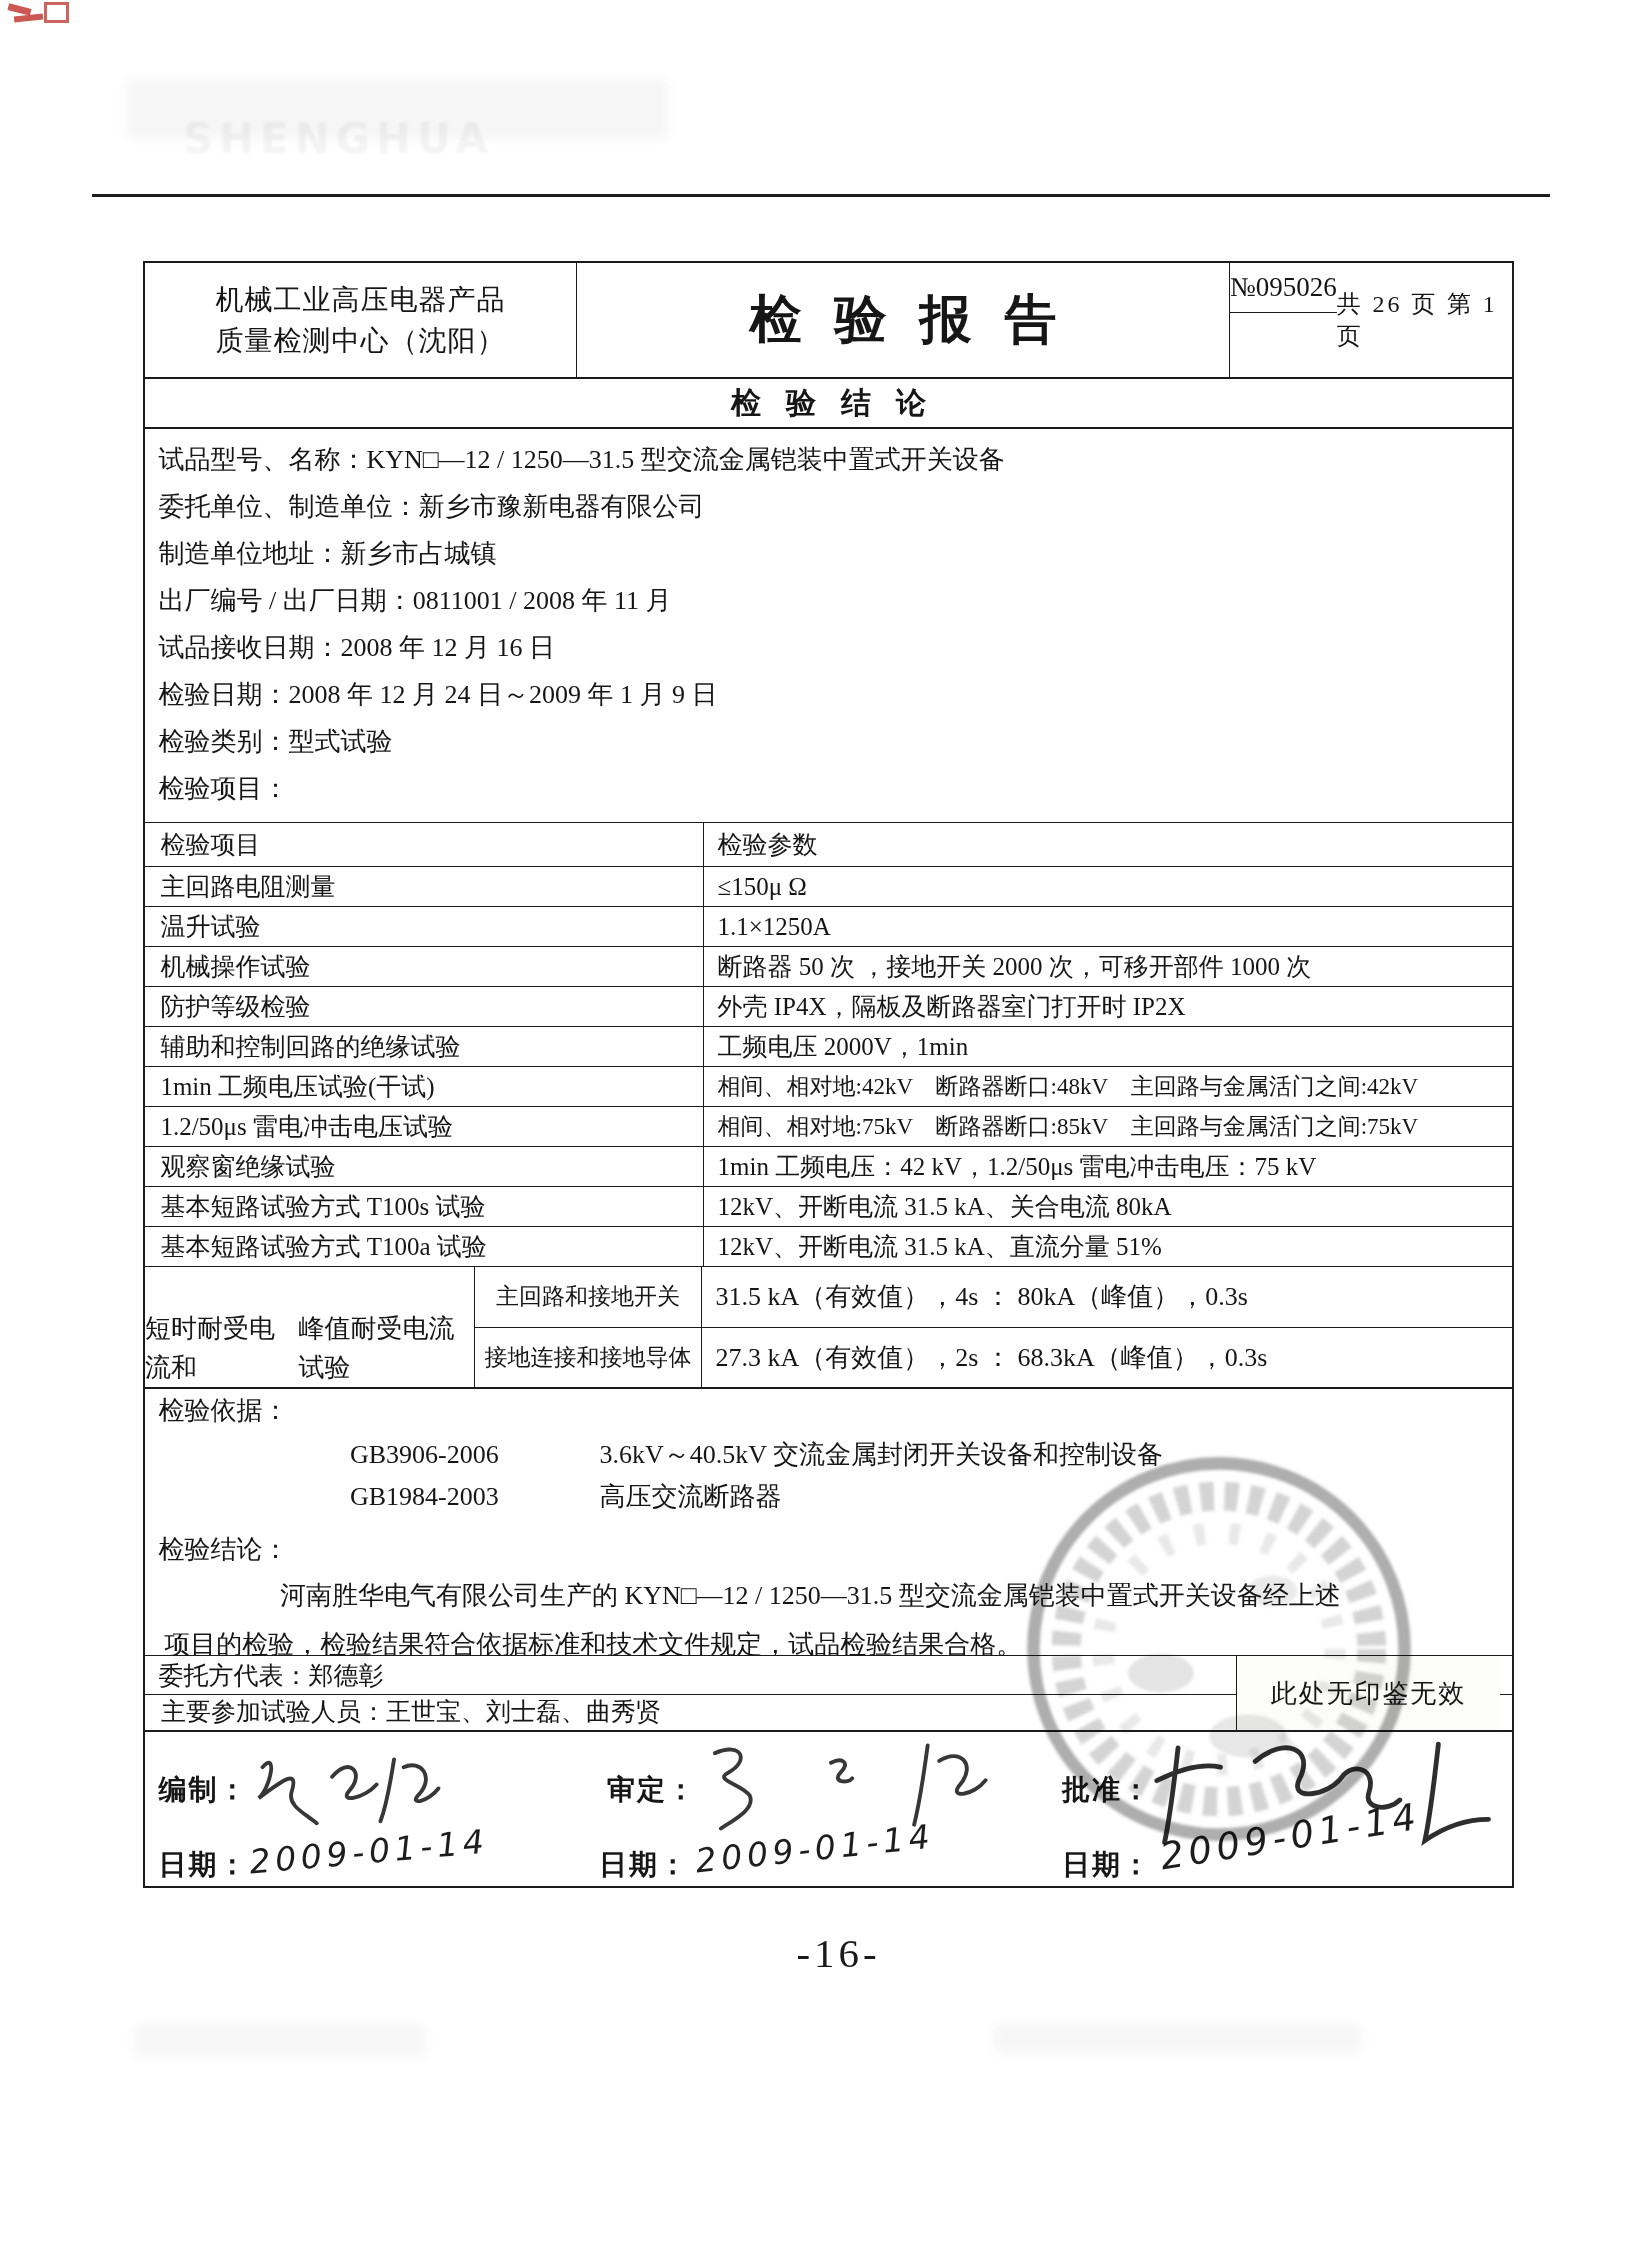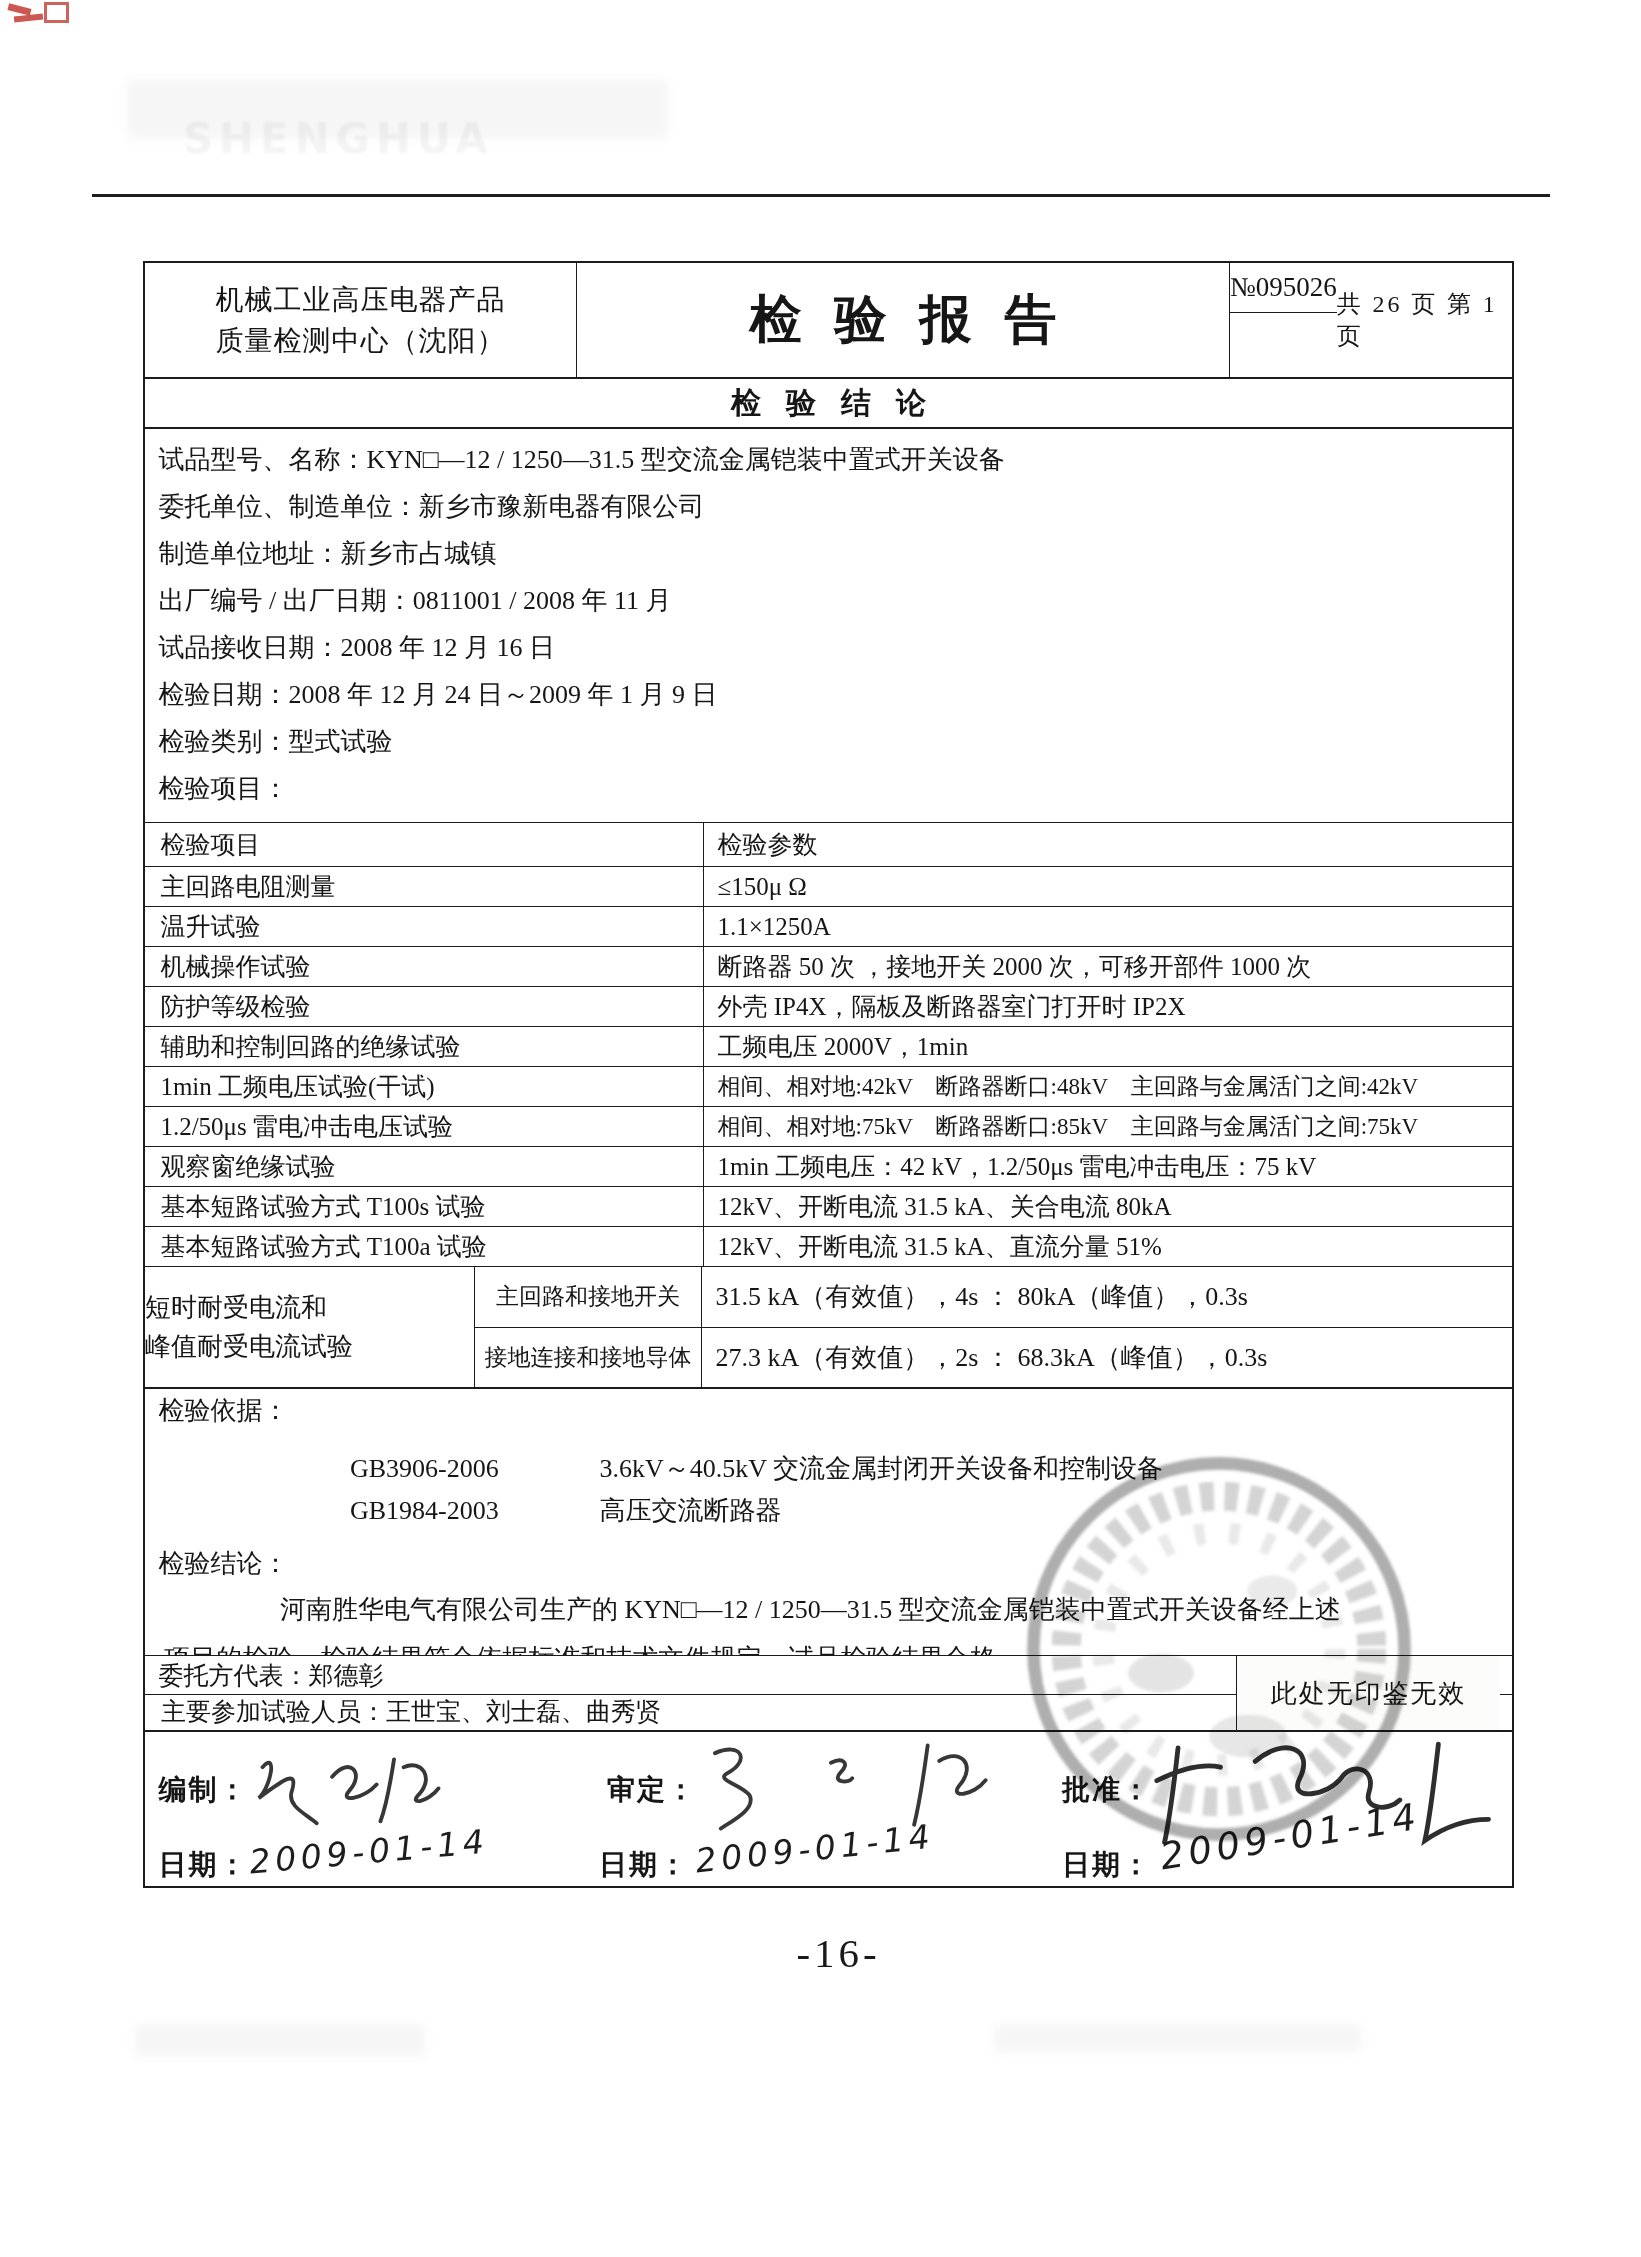--- a/index.html
+++ b/index.html
@@ -49,32 +49,32 @@
 
   .ttable{height:562px;box-sizing:border-box;font-size:25px;}
   .trow{display:flex;height:40px;border-bottom:1.9px solid #1b1b1b;box-sizing:border-box;}
   .trow.hd{height:44px;}
   .tleft{width:559px;border-right:1.9px solid #1b1b1b;box-sizing:border-box;display:flex;align-items:center;padding-left:15.4px;white-space:nowrap;}
   .tright{flex:1;display:flex;align-items:center;padding-left:13.5px;white-space:nowrap;overflow:hidden;}
   .tright.small{font-size:23px;}
   .wstand{display:flex;height:122px;border-bottom:2.9px solid #1b1b1b;box-sizing:border-box;}
   .wlabel{
     width:330px;border-right:1.9px solid #1b1b1b;box-sizing:border-box;
-    display:flex;flex-direction:column;justify-content:center;align-items:flex-start;
+    display:flex;flex-direction:row;justify-content:center;align-items:flex-end;
     font-size:26px;line-height:39px;
   }
   .wsub{flex:1;display:flex;flex-direction:column;}
   .wsubrow{display:flex;flex:1;border-bottom:1.9px solid #1b1b1b;box-sizing:border-box;}
   .wsubrow:last-child{border-bottom:none;}
   .wname{width:227px;border-right:1.9px solid #1b1b1b;box-sizing:border-box;display:flex;align-items:center;justify-content:center;font-size:23px;white-space:nowrap;}
   .wval{flex:1;display:flex;align-items:center;padding-left:13.5px;font-size:26px;white-space:nowrap;}
 
   .basis{height:271px;box-sizing:border-box;border-bottom:1.9px solid #1b1b1b;font-size:26px;overflow:hidden;}
   .b-head{margin:7.7px 0 0 13.5px;}
-  .b-std1{margin:23px 0 0 205px;}
+  .b-std1{margin:9px 0 0 205px;}
   .b-std2{margin:7.7px 0 0 205px;}
   .b-code{display:inline-block;min-width:243px;}
   .b-concl{margin:17.4px 0 0 13.5px;}
   .b-line1{margin:11.6px 0 0 135px;white-space:nowrap;}
   .b-line2{margin:13.5px 0 0 19.3px;white-space:nowrap;}
 
   .signoff{height:234px;box-sizing:border-box;position:relative;font-size:25px;}
   .so-row1{height:39px;display:flex;align-items:center;padding-left:13.5px;border-bottom:1.9px solid #1b1b1b;box-sizing:border-box;}
   .so-row2{height:37px;display:flex;align-items:flex-start;padding-left:16px;border-bottom:2.9px solid #1b1b1b;box-sizing:border-box;}
   .seal-note{

